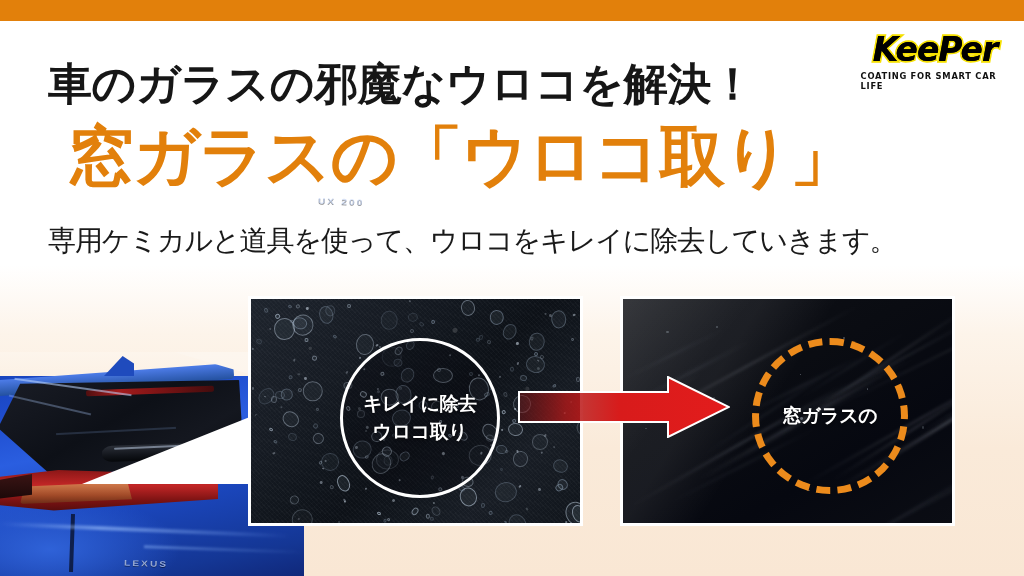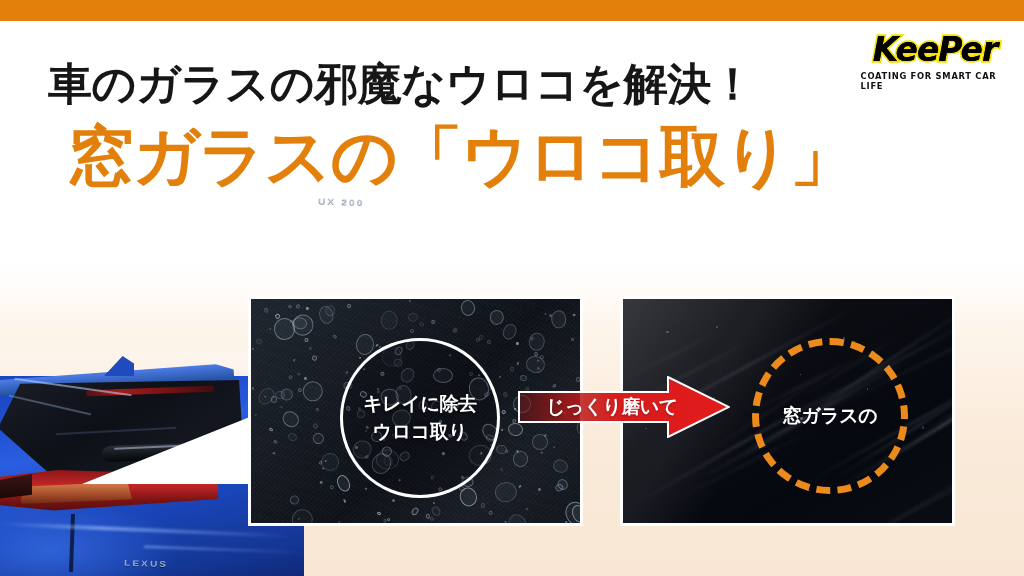--- a/index.html
+++ b/index.html
@@ -285,20 +285,21 @@
 
   <div id="topbar"></div>
 
   <div id="title-1">車のガラスの邪魔なウロコを解決！</div>
 
   <div id="logo">
     <div id="logo-word">KeePer</div>
     <div id="logo-tag">COATING FOR SMART CAR LIFE</div>
   </div>
   <div id="title-2">窓ガラスの「ウロコ取り」</div>
+  <div id="subtitle">専用ケミカルと道具を使って、ウロコをキレイに除去していきます。</div>
 
   <div id="car-photo">
     <div class="car-body"></div>
     <div class="car-top-white"></div>
     <div class="car-roofline"></div>
     <div class="car-antenna"></div>
     <div class="car-window"></div>
     <div class="car-brakelight"></div>
     <div class="car-window-hl1"></div>
     <div class="car-window-hl2"></div>
@@ -566,18 +567,17 @@
         <linearGradient id="agrad" x1="0" y1="0" x2="1" y2="0">
           <stop offset="0%" stop-color="#7d1212" stop-opacity="0.45"></stop>
           <stop offset="22%" stop-color="#b01818" stop-opacity="0.80"></stop>
           <stop offset="48%" stop-color="#d81b1b" stop-opacity="1"></stop>
           <stop offset="100%" stop-color="#e31c1c" stop-opacity="1"></stop>
         </linearGradient>
       </defs>
       <polygon points="1,16 150,16 150,1 211,31 150,61 150,46 1,46" fill="url(#agrad)" stroke="#ffffff" stroke-width="2"></polygon>
     </svg>
   </div>
-  <div id="arrow-label">じっくり磨いて</div>
 
   <div id="circle-after"></div>
   <div id="label-after">窓ガラスの</div>
 
 </div>
 
 </body></html>

